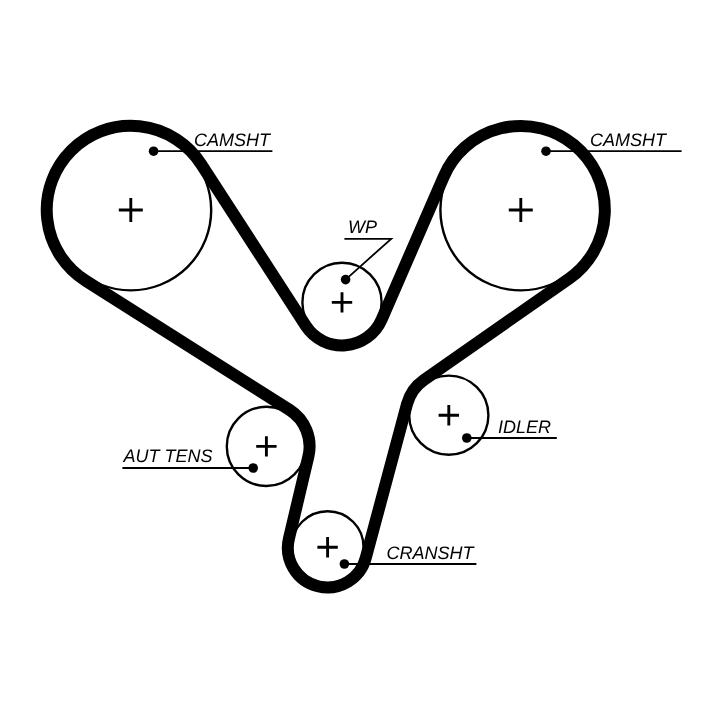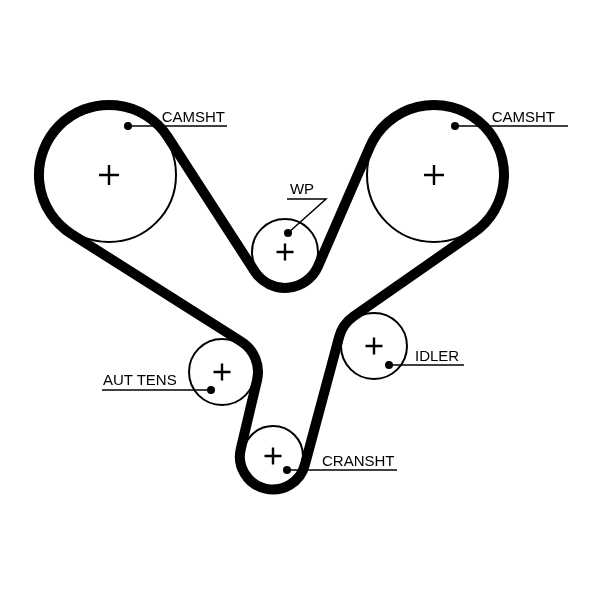--- a/index.html
+++ b/index.html
@@ -7,20 +7,21 @@
     padding: 0;
     background: #ffffff;
   }
   .stage {
     position: relative;
     width: 600px;
     height: 600px;
     background: #ffffff;
     overflow: hidden;
     font-family: "Liberation Sans", "DejaVu Sans", sans-serif;
+    font-style: italic;
   }
   svg { display: block; }
   svg text {
     font-family: "Liberation Sans", "DejaVu Sans", sans-serif;
     font-size: 15px;
     fill: #000000;
   }
 </style>
 </head>
 <body>

